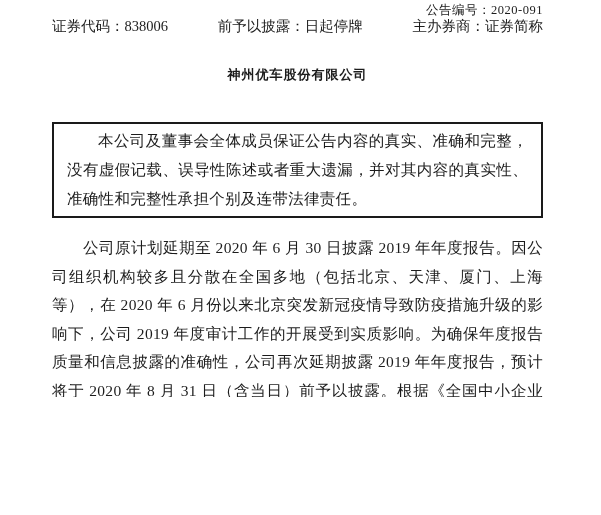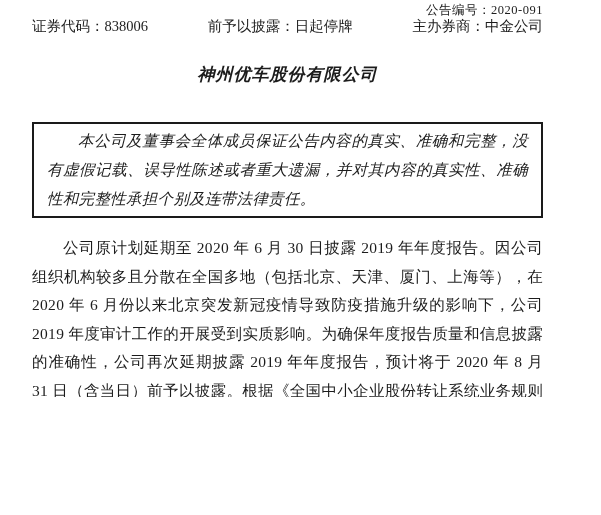--- a/index.html
+++ b/index.html
@@ -9,50 +9,48 @@
   }
   .page {
     position: relative;
     width: 601px;
     height: 397px;
     background: #ffffff;
     color: #1c1c1c;
     font-family: "Liberation Serif", "DejaVu Serif", serif;
     overflow: hidden;
     box-sizing: border-box;
-    padding: 3px 58px 0 32px;
+    padding: 3px 58px 0 52px;
   }
   .announce-no {
     text-align: right;
     font-size: 12.5px;
     letter-spacing: 0.5px;
     line-height: 15px;
   }
   .info-row {
     display: flex;
     justify-content: space-between;
     font-size: 14.5px;
     line-height: 16px;
   }
   .doc-title {
     margin: 0;
     text-align: center;
     font-weight: bold;
-    font-size: 17px;
+    font-size: 13px;
     line-height: 22px;
     letter-spacing: 1px;
-    font-style: italic;
   }
   .doc-title.first { margin-top: 30px; }
   .doc-title.second { margin-top: 14px; }
   .decl-box {
     margin-top: 36px;
     border: 2px solid #1a1a1a;
     padding: 2px 13px 3px 13px;
-    font-style: italic;
   }
   .decl-box p {
     margin: 0;
     font-size: 15.5px;
     line-height: 29px;
     text-align: justify;
     text-indent: 2em;
     letter-spacing: 0.3px;
   }
   .body-text {
@@ -67,21 +65,21 @@
 </head>
 <body>
 
 <div class="page">
 
   <div class="announce-no"><span>公告编号：</span><span>2020-091</span></div>
 
   <div class="info-row">
     <span class="info-item"><span>证券代码：</span><span>838006</span></span>
     <span class="info-item"><span>前予以披露：</span><span>日起停牌</span></span>
-    <span class="info-item"><span>主办券商：</span><span>中金公司</span></span>
+    <span class="info-item"><span>主办券商：</span><span>证券简称</span></span>
   </div>
 
   <h1 class="doc-title first">神州优车股份有限公司</h1>
 
 
   <div class="decl-box">
     <p>本公司及董事会全体成员保证公告内容的真实、准确和完整，没有虚假记载、误导性陈述或者重大遗漏，并对其内容的真实性、准确性和完整性承担个别及连带法律责任。</p>
   </div>
 
   <p class="body-text">公司原计划延期至 2020 年 6 月 30 日披露 2019 年年度报告。因公司组织机构较多且分散在全国多地（包括北京、天津、厦门、上海等），在 2020 年 6 月份以来北京突发新冠疫情导致防疫措施升级的影响下，公司 2019 年度审计工作的开展受到实质影响。为确保年度报告质量和信息披露的准确性，公司再次延期披露 2019 年年度报告，预计将于 2020 年 8 月 31 日（含当日）前予以披露。根据《全国中小企业股份转让系统业务规则（试行）》等相关规定，因公司未能于 2020 年 6 月 30 日（含当日）前披露 2019 年年度报告，公司股票于 2020 年 7 月 1 日起停牌（公告编号：2020-071）。</p>

